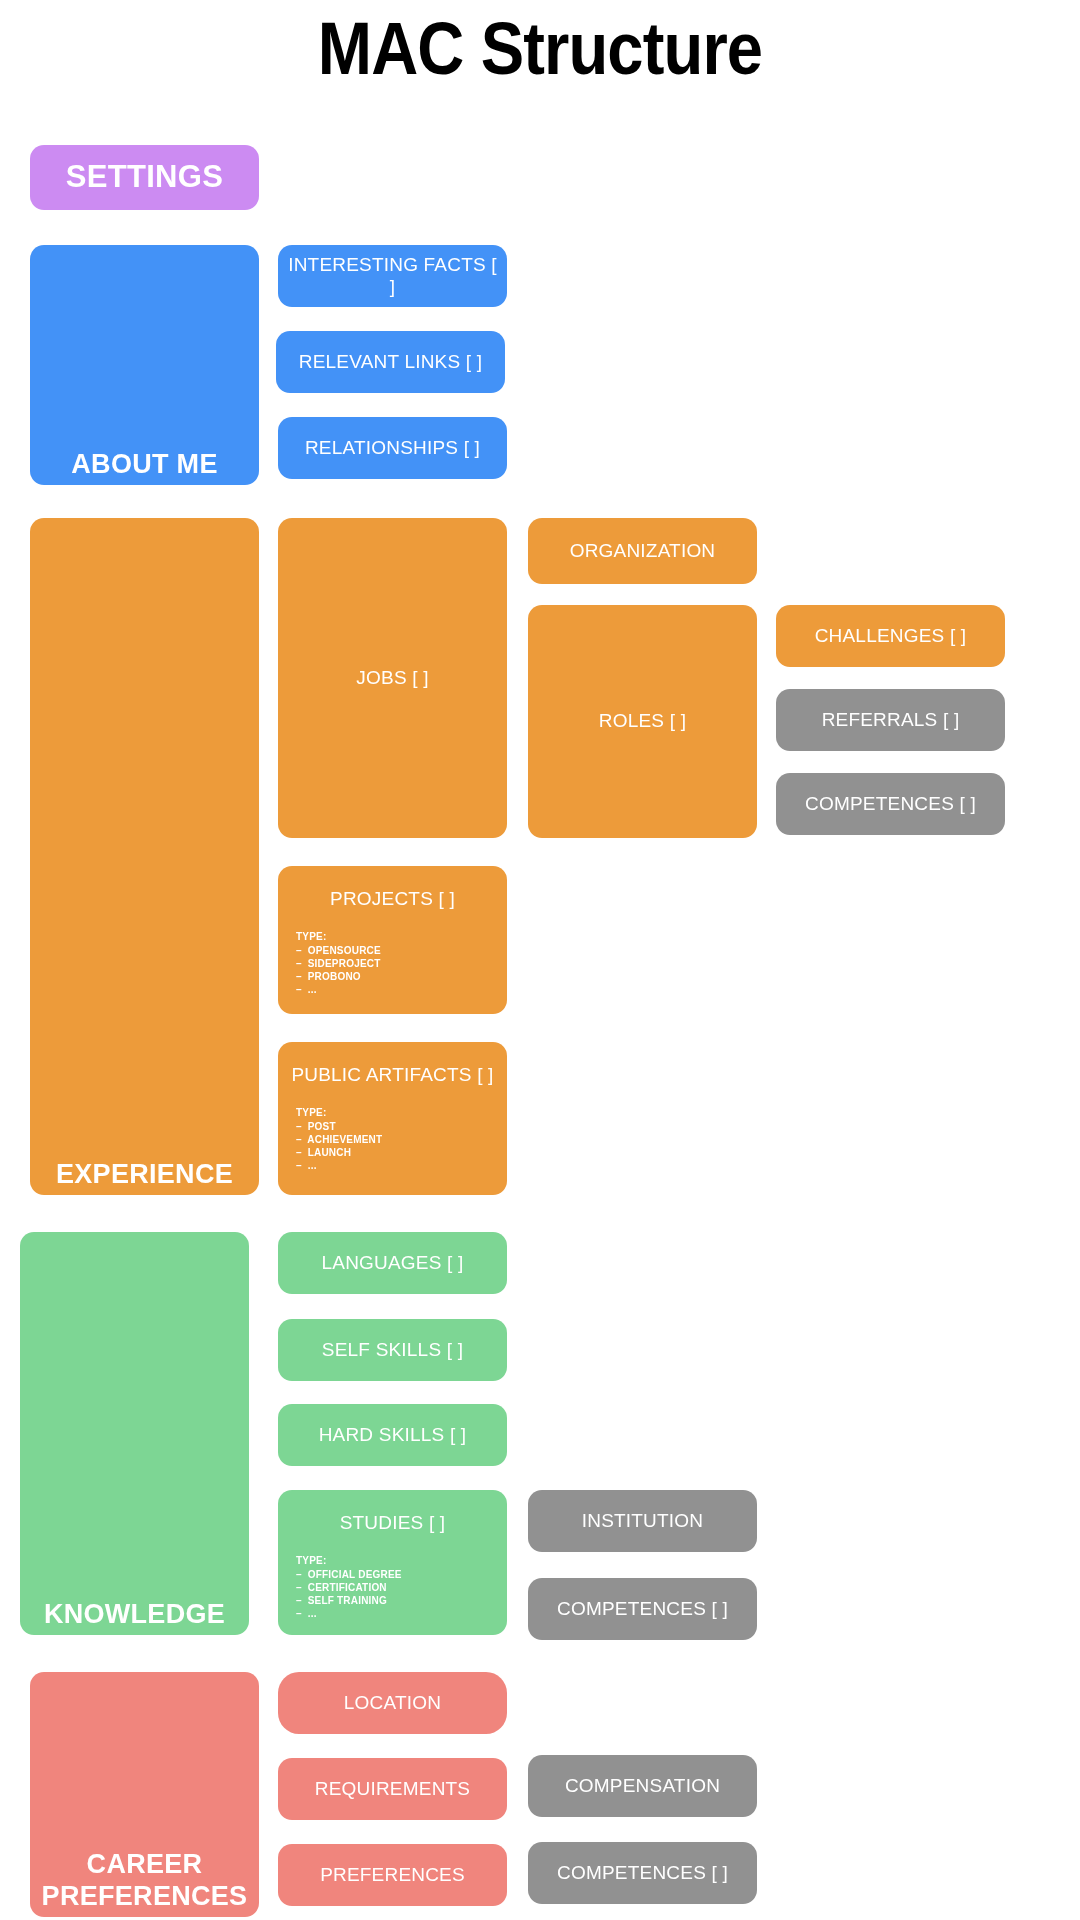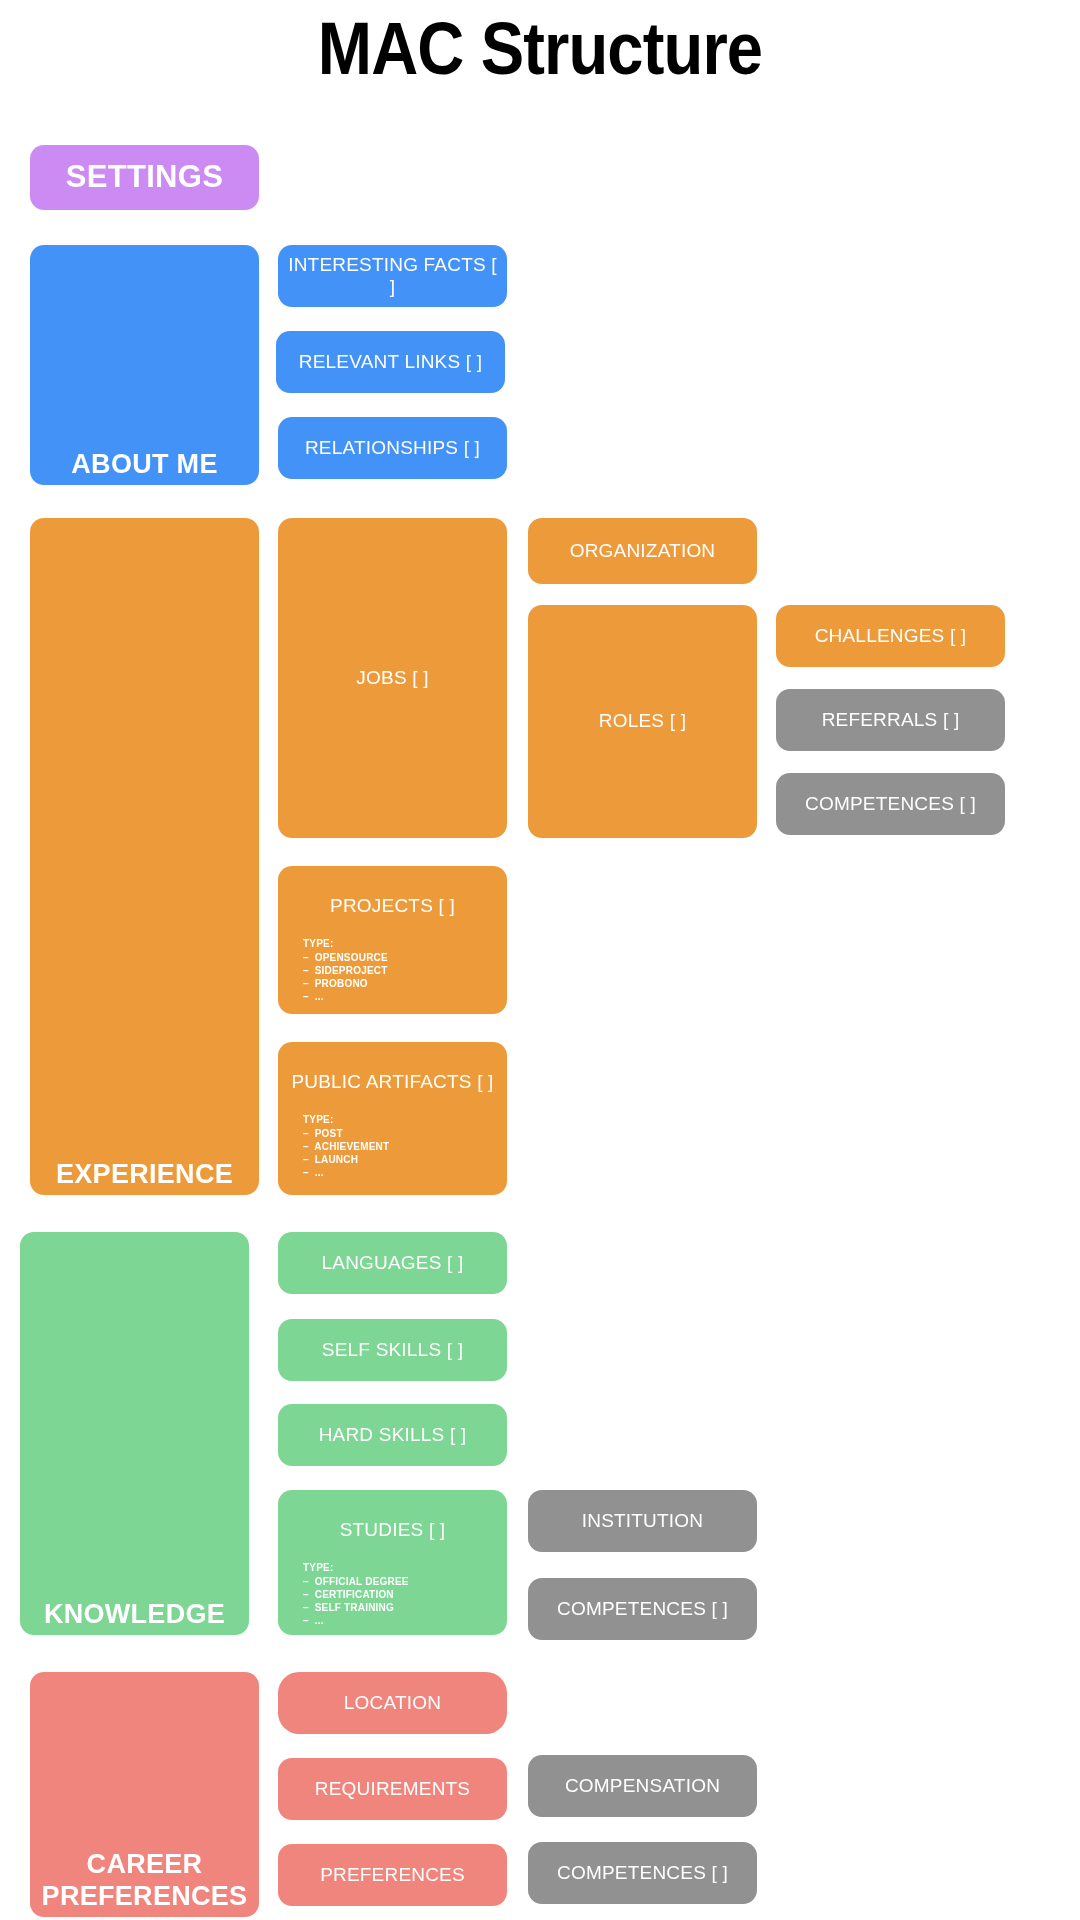--- a/index.html
+++ b/index.html
@@ -56,21 +56,21 @@
     align-items: flex-end;
   }
   .box.settings {
     font-weight: bold;
     font-size: 31px;
     letter-spacing: 0.3px;
   }
   
   .box.withlist {
     display: block;
-    padding: 7px;
+    padding: 0;
   }
   .box.withlist .hdr {
     display: block;
     width: 100%;
     text-align: center;
     font-size: 19px;
     color: #ffffff;
     margin-top: 22px;
   }
   .box.withlist .lst {

